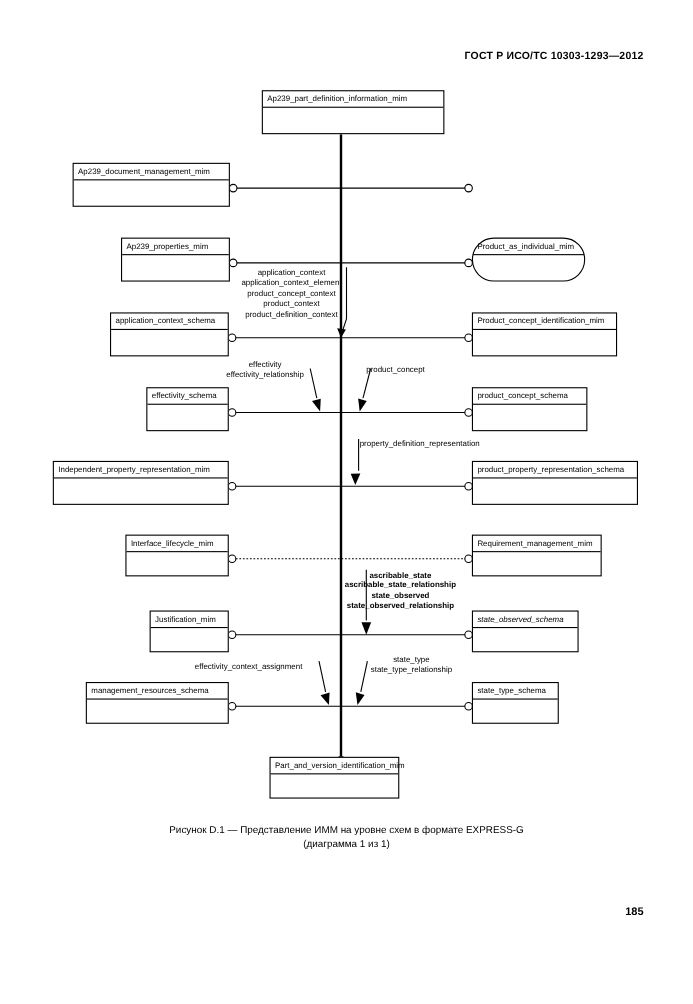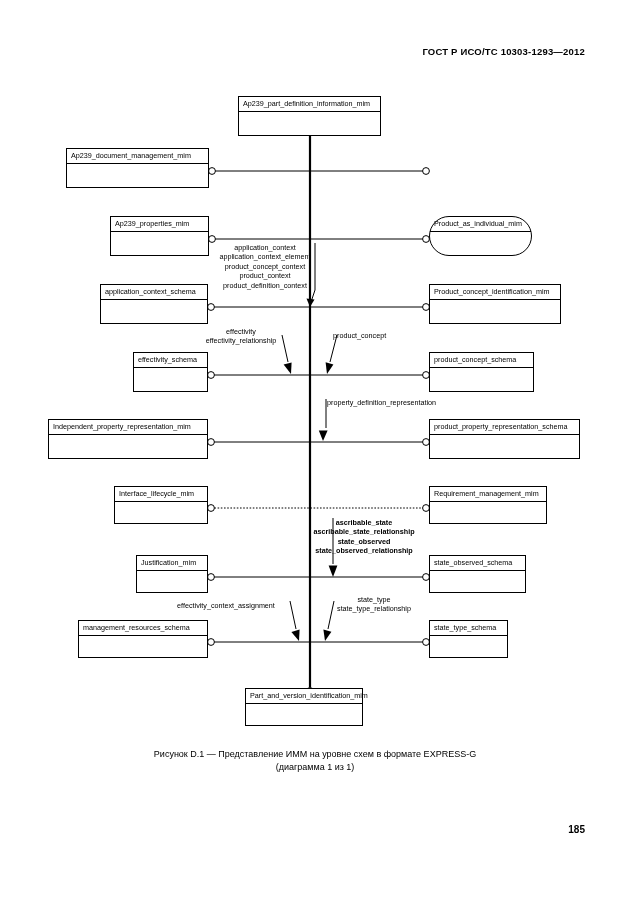--- a/index.html
+++ b/index.html
@@ -160,21 +160,21 @@
       <polygon points="333,577 328.6,565.6 337.4,565.6" fill="#000" stroke="none"></polygon>
 
       <path d="M 290 601 L 296 629"></path>
       <polygon points="299,641 291.4,632 299.6,629.6" fill="#000" stroke="none"></polygon>
 
       <path d="M 334 601 L 328 629"></path>
       <polygon points="325,641 323.4,629.4 331.4,631.8" fill="#000" stroke="none"></polygon>
     </g>
   </svg>
 
-  <div class="schema-box" style="left:238px; top:96px; width:143px; height:40px;">
+  <div class="schema-box" style="left:238px; top:82px; width:166px; height:40px;">
     <span class="box-title">Ap239_part_definition_information_mim</span>
     <span class="box-body"></span>
   </div>
 
   <div class="schema-box" style="left:66px; top:148px; width:143px; height:40px;">
     <span class="box-title">Ap239_document_management_mim</span>
     <span class="box-body"></span>
   </div>
 
 
@@ -226,21 +226,21 @@
   <div class="schema-box" style="left:429px; top:486px; width:118px; height:38px;">
     <span class="box-title">Requirement_management_mim</span>
     <span class="box-body"></span>
   </div>
 
   <div class="schema-box" style="left:136px; top:555px; width:72px; height:38px;">
     <span class="box-title">Justification_mim</span>
     <span class="box-body"></span>
   </div>
 
-  <div class="schema-box" style="left:429px; top:555px; width:97px; height:38px;">
+  <div class="schema-box" style="left:429px; top:555px; width:97px; height:38px;font-style:italic;">
     <span class="box-title">state_observed_schema</span>
     <span class="box-body"></span>
   </div>
 
   <div class="schema-box" style="left:78px; top:620px; width:130px; height:38px;">
     <span class="box-title">management_resources_schema</span>
     <span class="box-body"></span>
   </div>
 
   <div class="schema-box" style="left:429px; top:620px; width:79px; height:38px;">

